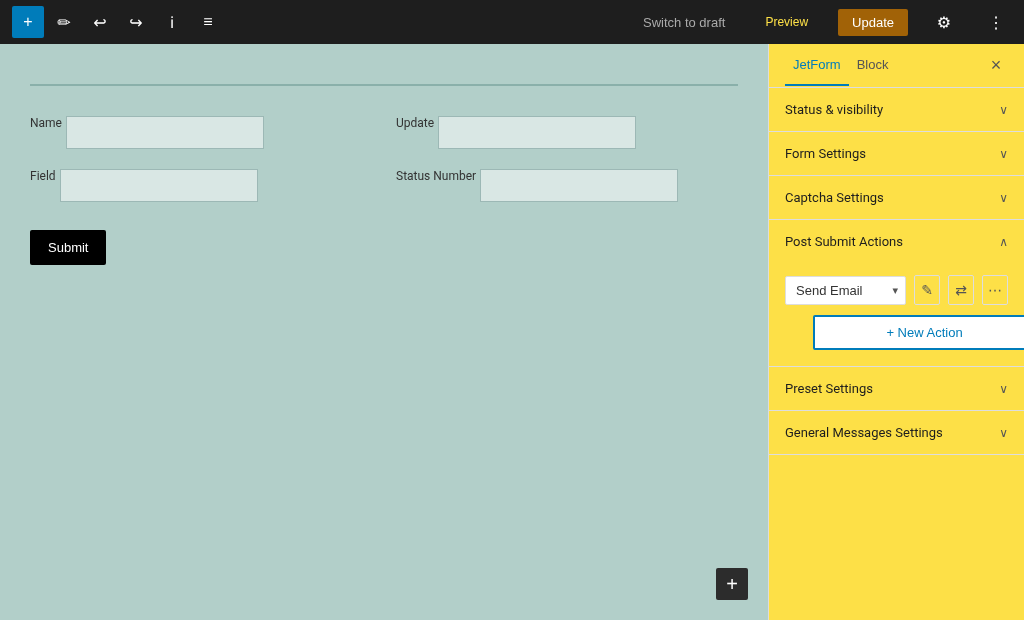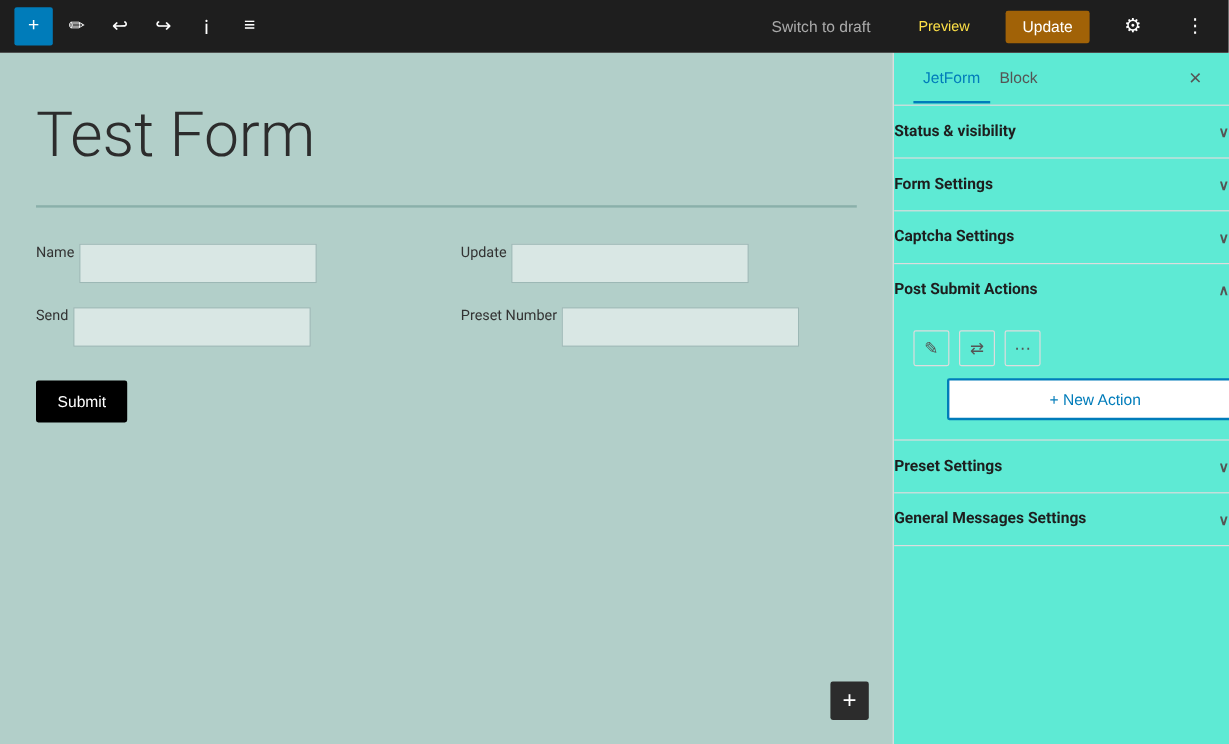--- a/index.html
+++ b/index.html
@@ -79,21 +79,21 @@
 
     .canvas-add-btn {
       position: absolute; bottom: 20px; right: 20px;
       width: 32px; height: 32px; background: #2c2c2c; border: none;
       color: #fff; font-size: 20px; cursor: pointer; display: flex;
       align-items: center; justify-content: center; border-radius: 2px;
     }
 
     
     .sidebar {
-      width: 280px; background: #5eead4; border-left: 1px solid #ddd;
+      width: 256px; background: #fde047; border-left: 1px solid #ddd;
       display: flex; flex-direction: column; overflow-y: auto; flex-shrink: 0;
     }
 
     .sidebar-header {
       display: flex; align-items: center; justify-content: space-between;
       border-bottom: 1px solid #ddd; padding: 0 16px; height: 44px; flex-shrink: 0;
     }
 
     .sidebar-tabs { display: flex; gap: 0; }
     .sidebar-tab {
@@ -106,21 +106,21 @@
     .close-btn {
       background: transparent; border: none; cursor: pointer; color: #555;
       font-size: 18px; display: flex; align-items: center; justify-content: center;
       width: 24px; height: 24px;
     }
 
     
     .accordion-section { border-bottom: 1px solid #ddd; }
     .accordion-header {
       display: flex; align-items: center; justify-content: space-between;
-      padding: 14px 0; cursor: pointer; font-size: 13px; font-weight: 700;
+      padding: 14px 16px; cursor: pointer; font-size: 13px; font-weight: 400;
       color: #1e1e1e;
     }
     .accordion-chevron { font-size: 12px; color: #555; }
 
     
     .accordion-content { padding: 12px 16px 16px; }
 
     .action-row { display: flex; align-items: center; gap: 8px; margin-bottom: 10px; }
     .action-select {
       flex: 1; padding: 6px 10px; border: 1px solid #ddd; font-size: 13px;
@@ -180,41 +180,40 @@
     </button>
     <button class="more-btn">
       <span>⋮</span>
     </button>
   </div>
 </div>
 
 <div class="main">
 
   <div class="editor-canvas">
-    <h1 class="form-title">Test Form</h1>
     <hr class="divider">
 
     <div class="form-row">
       <div class="form-group">
         <label>Name</label>
         <input type="text" style="">
       </div>
       <div class="form-group">
         <label>Update</label>
         <input type="text" style="">
       </div>
     </div>
 
     <div class="form-row">
       <div class="form-group">
-        <label>Send</label>
-        <input type="text" style="">
-      </div>
-      <div class="form-group">
-        <label>Preset Number</label>
+        <label>Field</label>
+        <input type="text" style="">
+      </div>
+      <div class="form-group">
+        <label>Status Number</label>
         <input type="text" style="">
       </div>
     </div>
 
     <button class="submit-btn">Submit</button>
 
     <button class="canvas-add-btn">
       <span>+</span>
     </button>
   </div>
@@ -251,20 +250,27 @@
       </div>
     </div>
 
     <div class="accordion-section">
       <div class="accordion-header">
         <span>Post Submit Actions</span>
         <span class="accordion-chevron">∧</span>
       </div>
       <div class="accordion-content">
         <div class="action-row">
+          <div class="action-select-wrapper">
+            <select class="action-select">
+              <option>Send Email</option>
+              <option>Redirect to Page</option>
+              <option>Custom Function</option>
+            </select>
+          </div>
           <button class="icon-action-btn">
             <span>✎</span>
           </button>
           <button class="icon-action-btn">
             <span>⇄</span>
           </button>
           <button class="icon-action-btn">
             <span>⋯</span>
           </button>
         </div>

